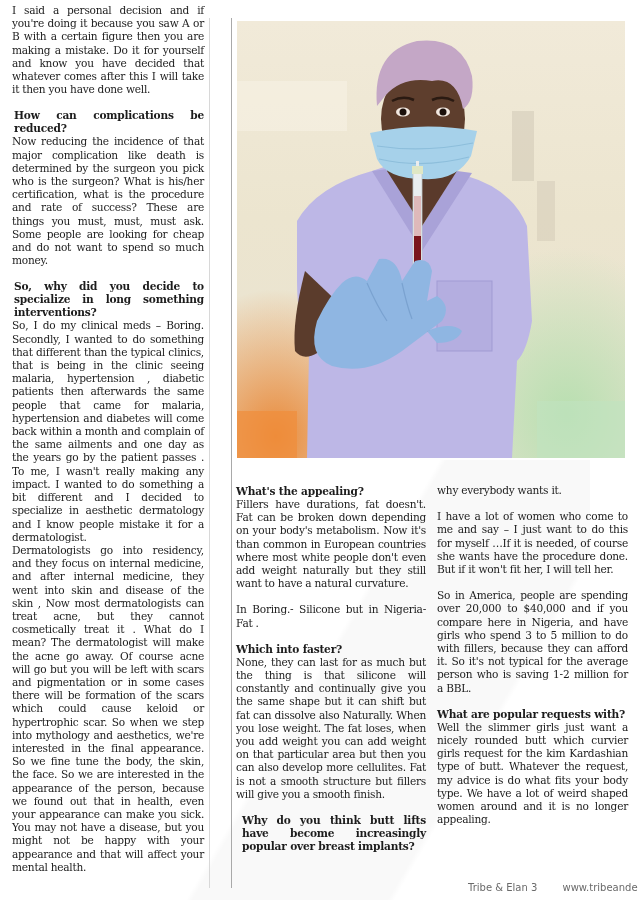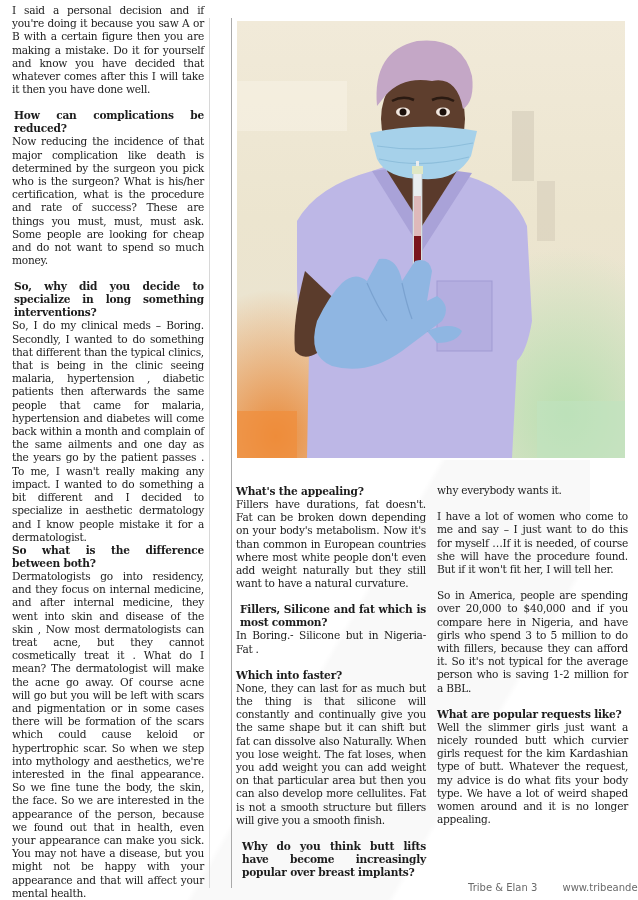--- a/index.html
+++ b/index.html
@@ -59,21 +59,20 @@
 <div class="vline vline-2"></div>
 
 <div class="col col-left">
   <p>I said a personal decision and if you're doing it because you saw A or B with a certain figure then you are making a mistake. Do it for yourself and know you have decided that whatever comes after this I will take it then you have done well.</p>
   <div class="gap"></div>
   <h3 style="padding-left:2px">How can complications be reduced?</h3>
   <p>Now reducing the incidence of that major complication like death is determined by the surgeon you pick who is the surgeon? What is his/her certification, what is the procedure and rate of success? These are things you must, must, must ask. Some people are looking for cheap and do not want to spend so much money.</p>
   <div class="gap"></div>
   <h3 style="padding-left:2px">So, why did you decide to specialize in long something interventions?</h3>
   <p>So, I do my clinical meds – Boring. Secondly, I wanted to do something that different than the typical clinics, that is being in the clinic seeing  malaria, hypertension , diabetic patients then afterwards the same people that came for malaria, hypertension and diabetes will come back within a month and complain of the same ailments and one day as the years go by the patient passes . To me, I wasn't really making any impact. I wanted to do something a bit different and I decided to specialize in aesthetic dermatology and I know people mistake it for a dermatologist.</p>
-  <h3>So what is the difference between both?</h3>
   <p>Dermatologists go into residency, and they focus  on internal medicine, and after internal medicine, they  went into skin and  disease of the skin , Now most dermatologists can treat acne, but they cannot cosmetically treat it . What do I mean? The dermatologist will make the acne go away. Of course acne will go but you will be left with scars and pigmentation or in some cases there will be formation of the scars which could cause keloid or hypertrophic scar. So when we step into mythology and aesthetics, we're interested in the final appearance. So we fine tune the body, the skin, the face. So we are interested in the appearance of the person, because we found out that in health, even your appearance can make you sick. You may not have a disease, but you might not be happy with your appearance and that will affect your mental health.</p>
 
 </div>
 
 <div class="photo" title="Woman in lavender scrubs, blue face mask and blue gloves holding up a syringe with red filler">
   <svg width="388" height="437" viewBox="0 0 388 437">
 
     <rect x="275" y="90" width="22" height="70" fill="#bfb7a5" opacity="0.35"></rect>
     <rect x="300" y="160" width="18" height="60" fill="#bfb7a5" opacity="0.3"></rect>
     <rect x="0" y="60" width="110" height="50" fill="#f6f1e4" opacity="0.6"></rect>
@@ -122,37 +121,36 @@
     <rect x="300" y="380" width="88" height="57" fill="#bfe2c0" opacity="0.6"></rect>
     <rect x="0" y="390" width="60" height="47" fill="#ef8d3b" opacity="0.7"></rect>
   </svg>
 </div>
 
 <div class="col col-mid">
   <div class="gap"></div>
   <h3>What's the appealing?</h3>
   <p>Fillers have durations, fat doesn't. Fat can be broken down depending on your body's metabolism. Now it's than common in European countries where most white people don't even add weight naturally but they still want to have a natural curvature.</p>
   <div class="gap"></div>
-  <h3 style="padding-left:4px">Fillers, Silicone and fat which is most common?</h3>
   <p>In Boring.- Silicone but in Nigeria- Fat .</p>
   <div class="gap"></div>
   <h3>Which into faster?</h3>
   <p>None, they can last for as much but the thing is that silicone will constantly and continually give you the same shape but it can shift but fat can dissolve also Naturally. When you lose weight. The fat loses, when you add weight you can add weight on that particular area but then you can also develop more cellulites. Fat is not a smooth structure but fillers will give you a smooth finish.</p>
   <div class="gap"></div>
   <h3 style="padding-left:6px">Why do you think butt lifts have become increasingly popular over breast implants?</h3>
 
 </div>
 
 <div class="col col-right">
   <p>why everybody wants it.</p>
   <div class="gap"></div>
-  <p>I have a lot of women who come to me and say – I just want to do this for myself …If it is needed, of course she will have the procedure found. But if it won't fit her, I will tell her.</p>
+  <p>I have a lot of women who come to me and say – I just want to do this for myself …If it is needed, of course she wants have the procedure done. But if it won't fit her, I will tell her.</p>
   <div class="gap"></div>
   <p>So in America, people are spending over 20,000 to $40,000 and if you compare here in Nigeria, and have girls who spend 3 to 5 million to do with fillers, because they can afford it. So it's not typical for the average person who is saving 1-2 million for a BBL.</p>
   <div class="gap"></div>
-  <h3>What are popular requests like?</h3>
+  <h3>What are popular requests with?</h3>
   <p>Well the slimmer girls just want a nicely rounded butt which curvier girls request for the kim Kardashian type of butt. Whatever the request, my advice is do what fits your body type. We have a lot of weird shaped women around and it is no longer appealing.</p>
 </div>
 
 <div class="footer">
   <span class="page">Tribe &amp; Elan 3</span>
   <span>www.tribeandelan.com</span>
 </div>
 
 </body></html>

